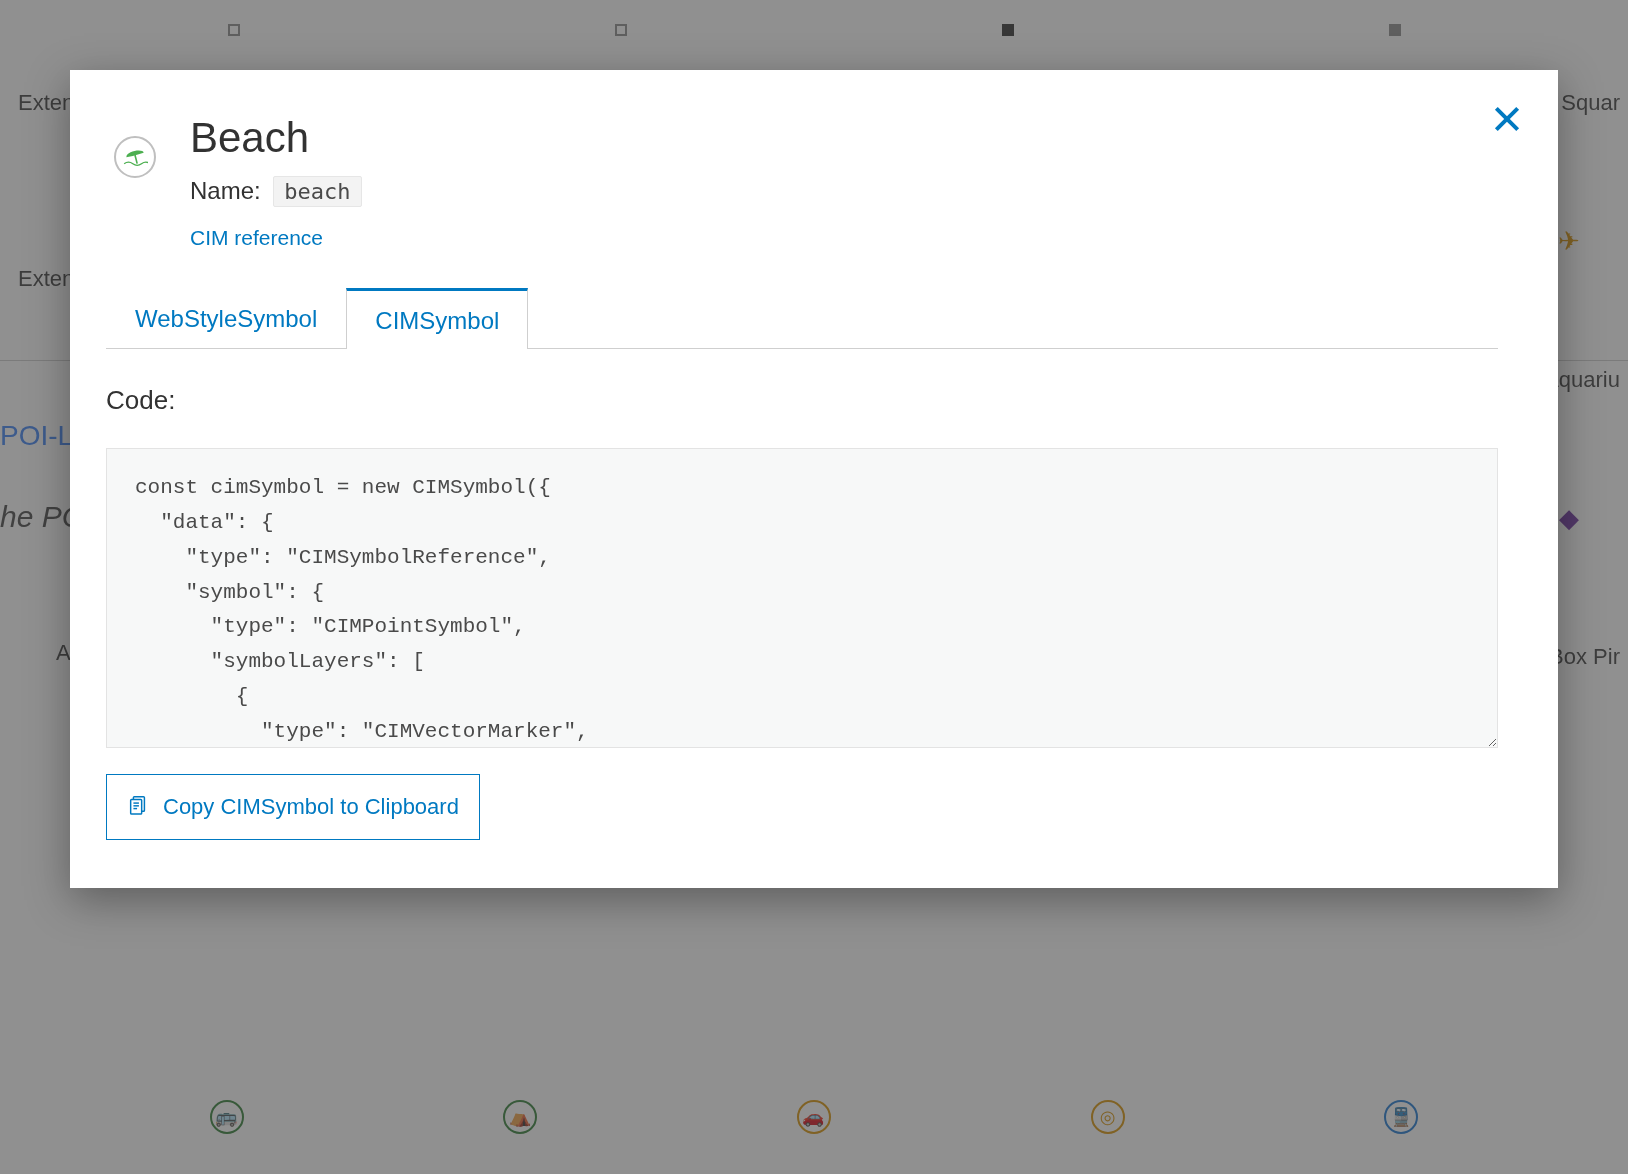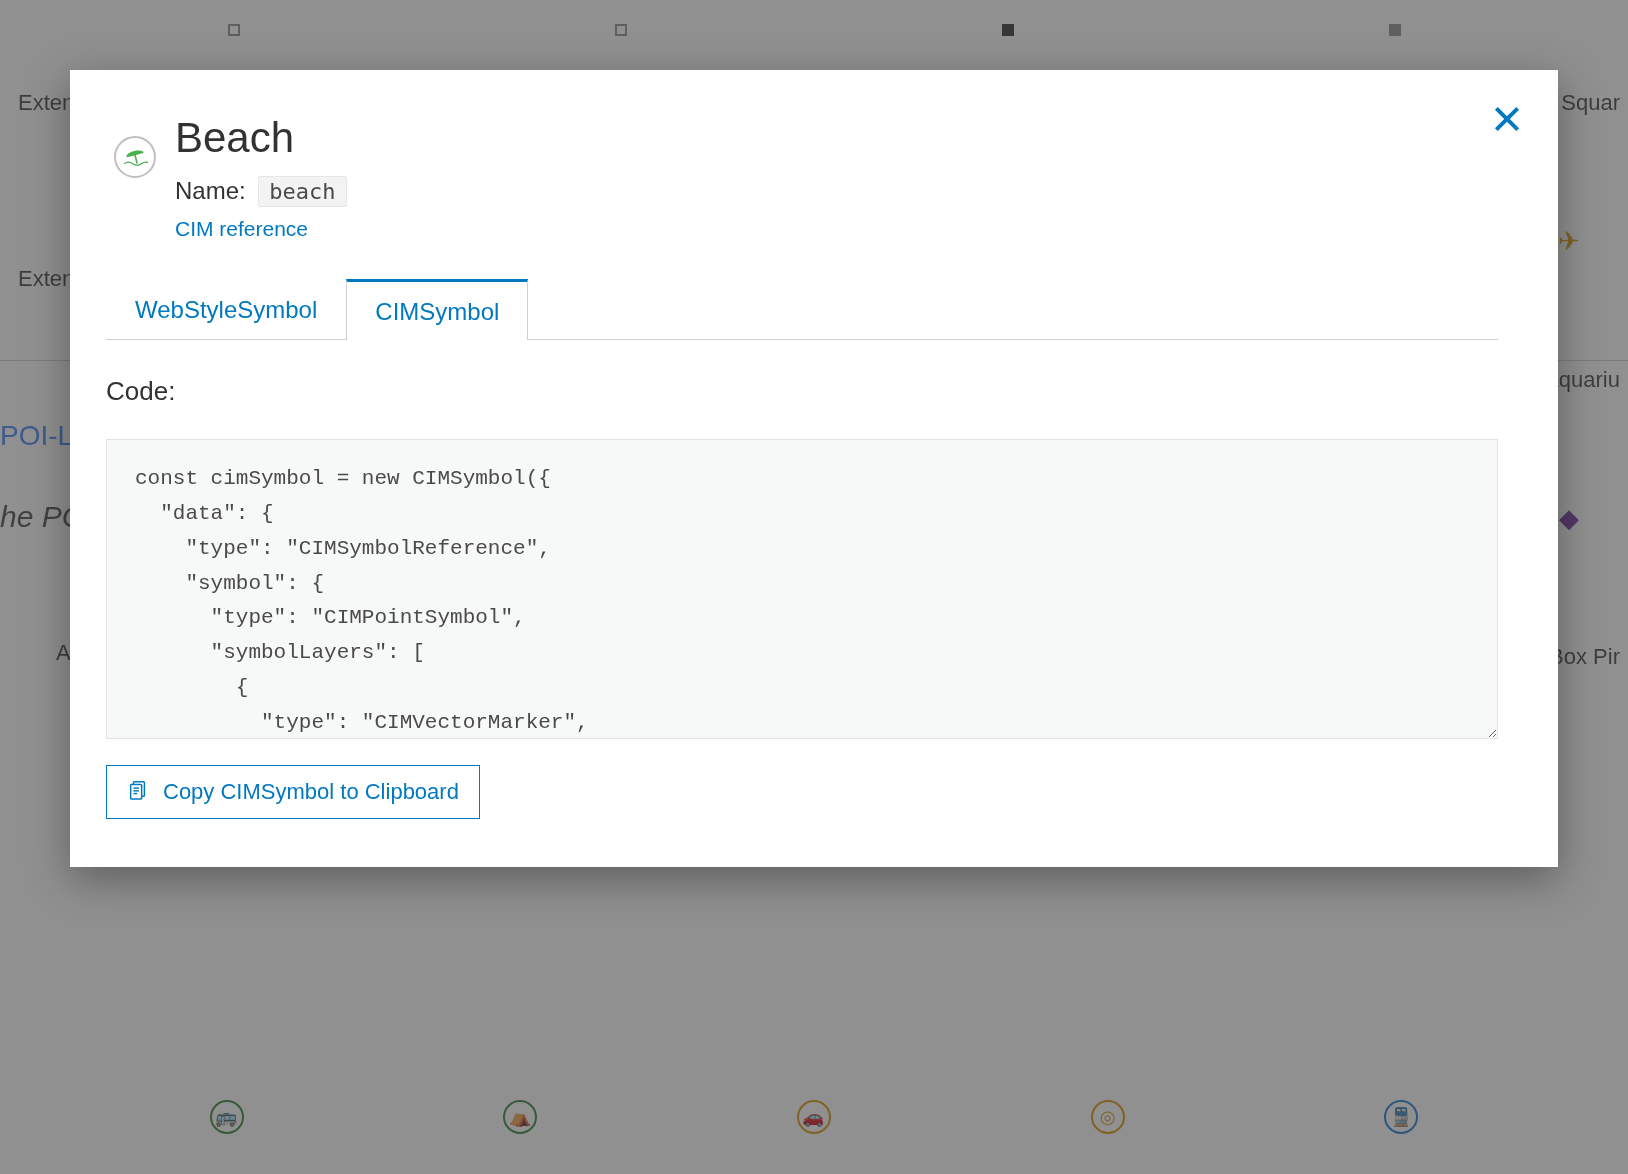--- a/index.html
+++ b/index.html
@@ -65,32 +65,32 @@
     min-height: 780px;
   }
   .modal-close {
     position: absolute; top: 30px; right: 30px;
     width: 42px; height: 42px;
     display: flex; align-items: center; justify-content: center;
     cursor: pointer; color: #0079c1;
   }
   .modal-close svg { width: 32px; height: 32px; stroke: #0079c1; stroke-width: 3; }
 
-  .modal-header { display: flex; align-items: flex-start; gap: 19px; margin-bottom: 38px; padding-left: 8px; }
+  .modal-header { display: flex; align-items: flex-start; gap: 34px; margin-bottom: 38px; padding-left: 8px; }
   .symbol-swatch {
     width: 42px; height: 42px; border-radius: 50%;
     border: 2px solid #bfbfbf; display: flex; align-items: center; justify-content: center;
     margin-top: 22px; flex-shrink: 0;
   }
   .symbol-swatch svg { width: 26px; height: 26px; }
 
   .header-text h1 {
     font-size: 42px; font-weight: 400; color: #323232; margin-bottom: 14px;
   }
-  .name-row { font-size: 24px; color: #323232; margin-bottom: 10px; }
+  .name-row { font-size: 24px; color: #323232; margin-bottom: 19px; }
   .name-row .chip {
     display: inline-block; background: #f3f3f3; border: 1px solid #e6e6e6;
     padding: 2px 10px; font-family: ui-monospace, Menlo, Consolas, monospace;
     font-size: 22px; color: #4a4a4a; border-radius: 2px; margin-left: 6px;
   }
   .cim-link { color: #0079c1; font-size: 21px; text-decoration: none; cursor: pointer; }
 
   
   .tabs {
     display: flex; border-bottom: 1px solid #cfcfcf; margin: 0 0 36px; padding-left: 0;
@@ -114,21 +114,21 @@
     font-size: 21px; line-height: 1.66; color: #4a4a4a;
     padding: 22px 28px;
     resize: both; overflow: auto;
     white-space: pre;
   }
 
   .copy-btn {
     margin-top: 22px;
     display: inline-flex; align-items: center; gap: 14px;
     border: 1px solid #0079c1; color: #0079c1; background: #fff;
-    font-size: 22px; padding: 12px 20px; cursor: pointer;
+    font-size: 22px; padding: 18px 20px; cursor: pointer;
   }
   .copy-btn svg { width: 22px; height: 22px; stroke: #0079c1; fill: none; stroke-width: 1.6; }
 
 </style>
 </head>
 <body>
 
 <div class="backdrop">
   <div class="bg-header-row">
     <span></span>

